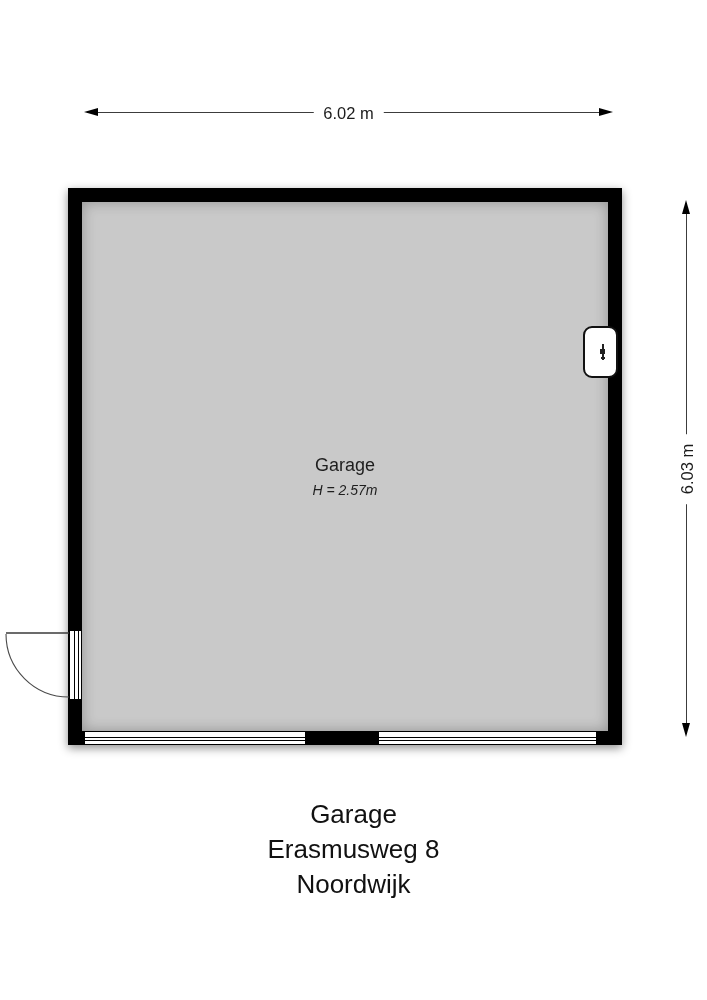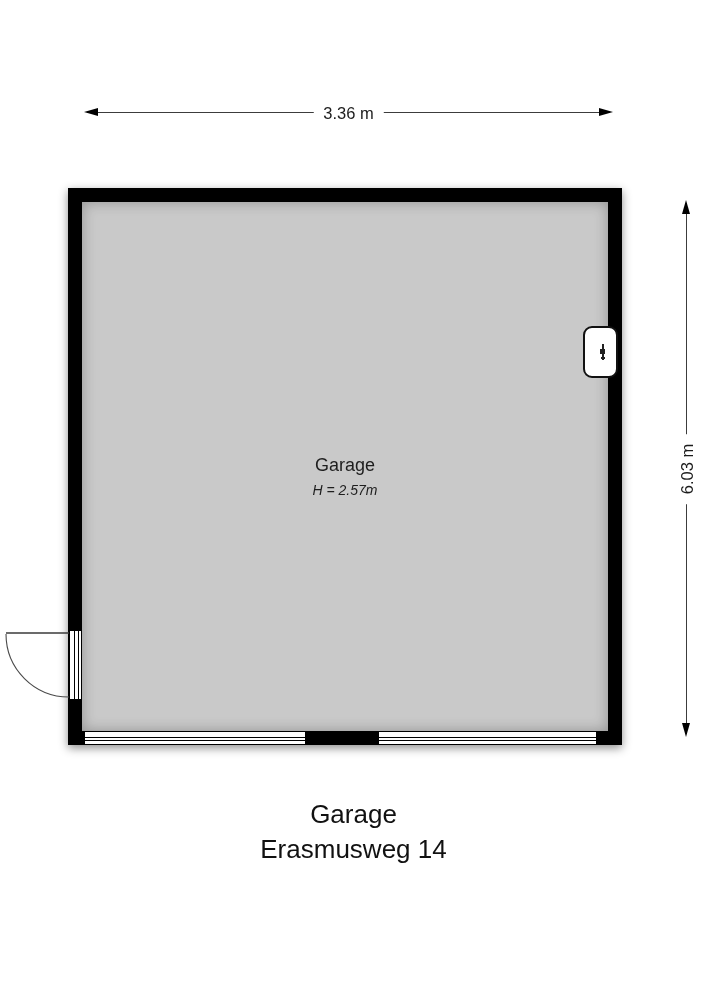--- a/index.html
+++ b/index.html
@@ -81,21 +81,21 @@
 </style>
 </head>
 <body>
 
 <div class="canvas">
 
   <div class="dim-h">
     <span class="dim-line"></span>
     <span class="arrow left"></span>
     <span class="arrow right"></span>
-    <span class="dim-label">3.36 m</span>
+    <span class="dim-label">6.02 m</span>
   </div>
 
   <div class="dim-v">
     <span class="dim-line"></span>
     <span class="arrow up"></span>
     <span class="arrow down"></span>
     <span class="dim-label">6.03 m</span>
   </div>
 
   <div class="building">
@@ -120,16 +120,17 @@
     </div>
   </div>
 
   <svg class="door-swing" width="90" height="100" viewBox="0 0 90 100">
     <path d="M6 13 H69" stroke="#3a3a3a" stroke-width="1.5" fill="none"></path>
     <path d="M6 14 A 63 63 0 0 0 69 77" stroke="#4a4a4a" stroke-width="1.1" fill="none"></path>
   </svg>
 
   <div class="footer">
     <div>Garage</div>
-    <div>Erasmusweg 14</div>
+    <div>Erasmusweg 8</div>
+    <div>Noordwijk</div>
   </div>
 
 </div>
 
 </body></html>

